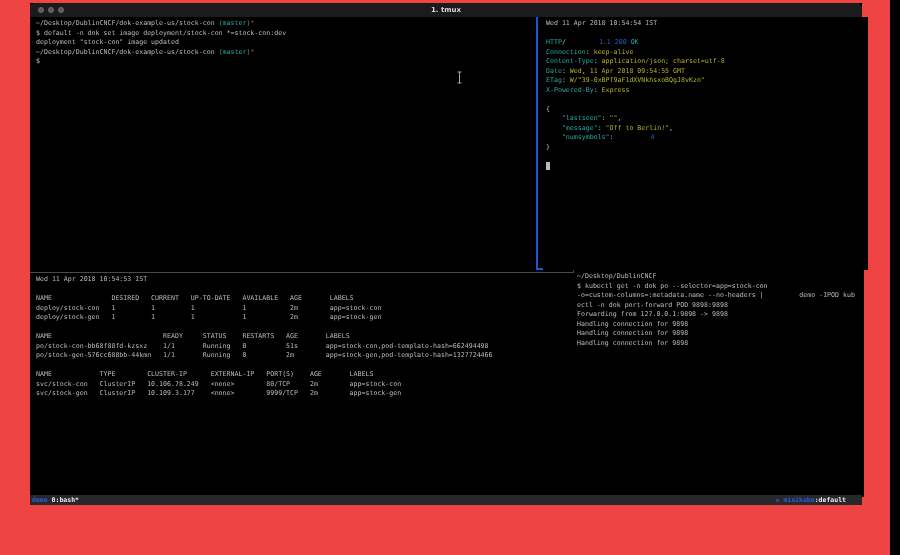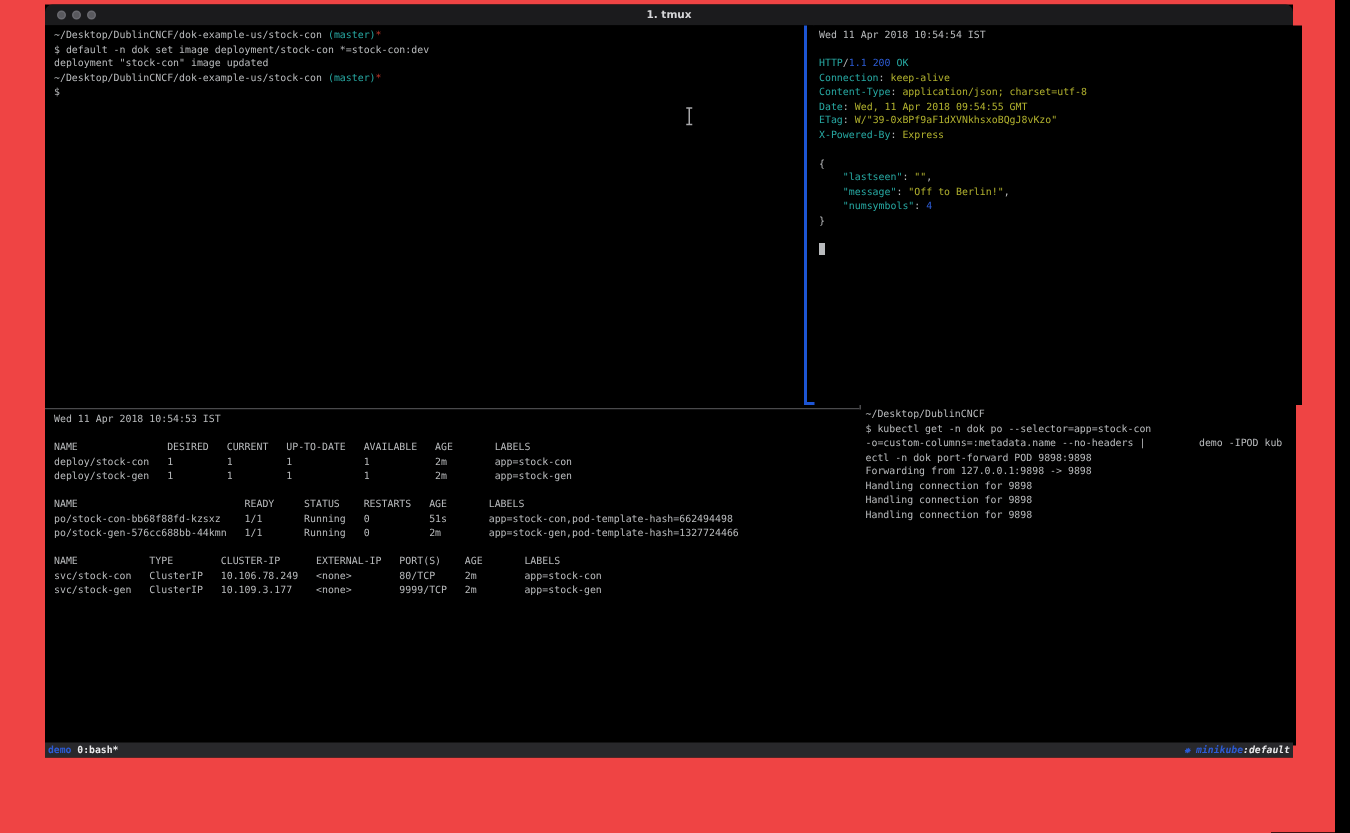--- a/index.html
+++ b/index.html
@@ -23,29 +23,29 @@
   .b-v-active{left:506px;top:0;width:2px;height:253px;background:#1d55d4;}
   .b-h-active{left:506px;top:251px;width:326px;height:2px;background:#1d55d4;}
   .b-h-inactive{left:0;top:255px;width:543px;height:1px;background:#4a4a4c;}
   .b-v-inactive{left:543px;top:253px;width:1px;height:225px;background:#4a4a4c;}
   
   .tline{white-space:pre;height:9.5px;line-height:9.5px;font-size:6.6px;color:#b9bbbd;}
   .c-fg{color:#b9bbbd;}
   .c-white{color:#e9e9eb;}
   .c-cyan{color:#27a8a2;}
   .c-yellow{color:#b1b12e;}
-  .c-blue{color:#2d5cd6;}
+  .c-blue{color:#2d5cd6;margin-left:33px;}
   .c-red{color:#c5392c;}
   .c-cursor{display:inline-block;width:4px;height:8px;background:#b9bbbd;vertical-align:-1px;}
   
   .statusbar{position:absolute;left:0;bottom:0;width:832px;height:10px;background:#28282b;
              display:flex;justify-content:space-between;align-items:center;
              font-size:6.5px;font-weight:bold;line-height:10px;}
   .sb-left{padding-left:2px;}
-  .sb-right{padding-right:2px;font-style:italic;}
+  .sb-right{padding-right:16px;}
   .sb-white{color:#e9e9eb;}
   .sb-blue{color:#2d5cd6;}
   
   .mouse{position:absolute;left:426px;top:54px;width:7px;height:13px;}
 </style>
 </head>
 <body>
 
 <div class="screen">
   <div class="window">

